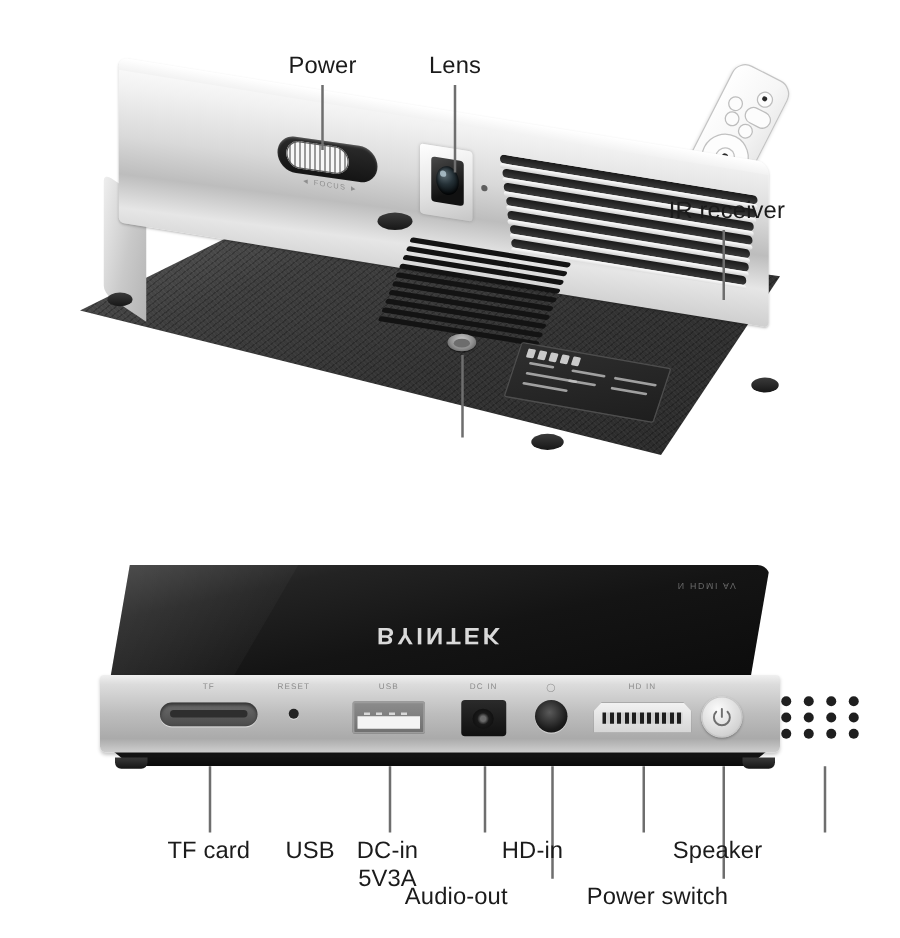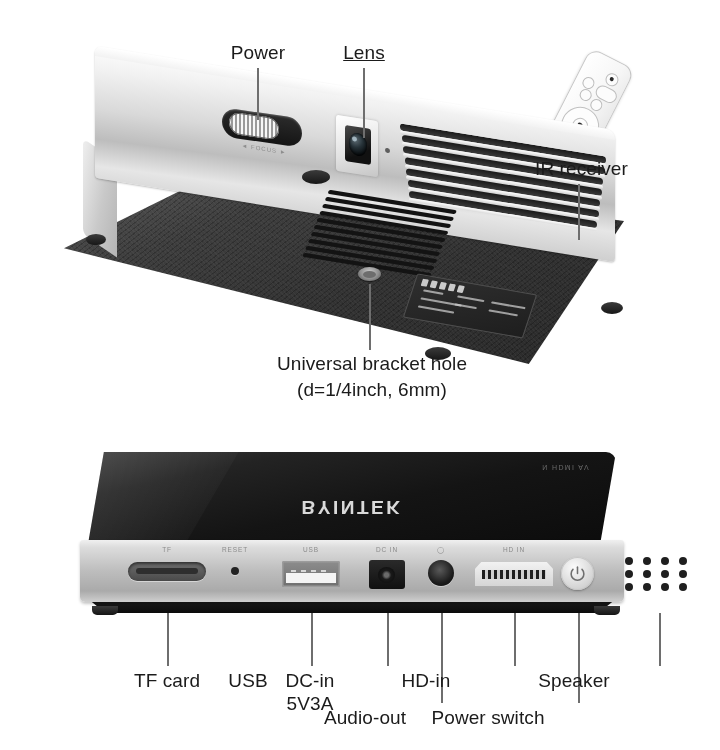--- a/index.html
+++ b/index.html
@@ -304,29 +304,27 @@
       </div>
 
     <div class="foot" style="left:86px;top:234px;width:20px;height:11px;"></div>
     <div class="foot" style="left:302px;top:170px;width:28px;height:14px;"></div>
     <div class="foot" style="left:425px;top:347px;width:26px;height:13px;"></div>
     <div class="foot" style="left:601px;top:302px;width:22px;height:12px;"></div>
 
     <div class="callout c" style="left:258px;top:42px;">Power</div>
     <div class="leader" style="left:257px;top:68px;height:52px;"></div>
 
-    <div class="callout c" style="left:364px;top:42px;text-decoration:underline;">Lens</div>
+    <div class="callout c" style="left:364px;top:42px;">Lens</div>
     <div class="leader" style="left:363px;top:68px;height:70px;"></div>
 
     <div class="callout" style="left:535px;top:158px;">IR receiver</div>
     <div class="leader" style="left:578px;top:184px;height:56px;"></div>
 
     <div class="leader" style="left:369px;top:284px;height:66px;"></div>
-    <div class="callout c" style="left:372px;top:353px;">Universal bracket hole</div>
-    <div class="callout c" style="left:372px;top:379px;">(d=1/4inch, 6mm)</div>
   </div>
 
   <div id="fig-bot">
 
     <div class="unit-top">
       <div class="gloss"></div>
       <div class="brand">BYINTEK</div>
       <div class="mini-text">N  HDMI  AV</div>
     </div>
 
@@ -385,16 +383,16 @@
     <div class="leader" style="left:514px;top:183px;height:53px;"></div>
     <div class="leader" style="left:578px;top:183px;height:90px;"></div>
     <div class="leader" style="left:659px;top:183px;height:53px;"></div>
 
     <div class="callout c" style="left:167px;top:240px;text-align:right;">TF card</div>
     <div class="callout c" style="left:248px;top:240px;">USB</div>
     <div class="callout c" style="left:310px;top:240px;">DC-in</div>
     <div class="callout c" style="left:310px;top:263px;">5V3A</div>
     <div class="callout c" style="left:365px;top:277px;">Audio-out</div>
     <div class="callout c" style="left:426px;top:240px;">HD-in</div>
-    <div class="callout c" style="left:488px;top:277px;">Power switch</div>
+    <div class="callout c" style="left:526px;top:277px;">Power switch</div>
     <div class="callout c" style="left:574px;top:240px;">Speaker</div>
   </div>
 </div>
 
 </body></html>

